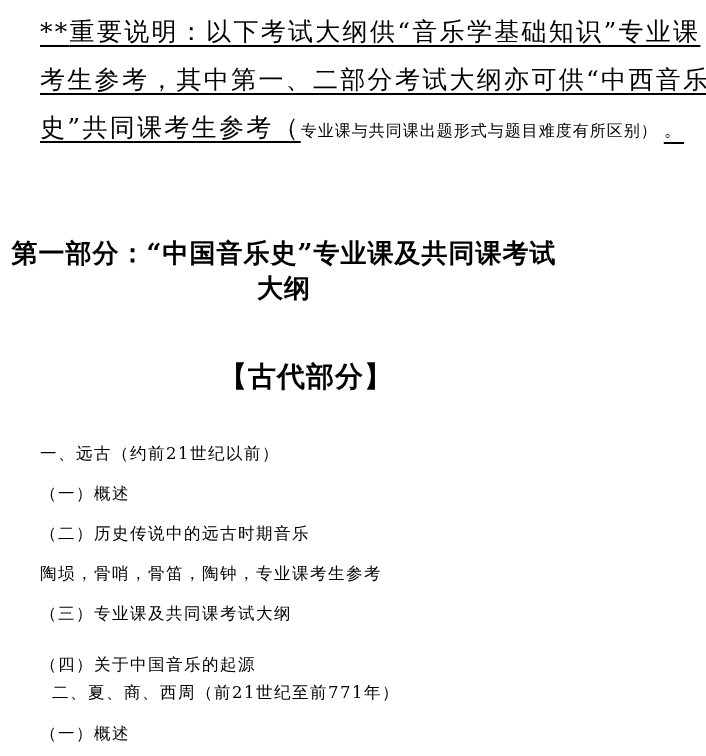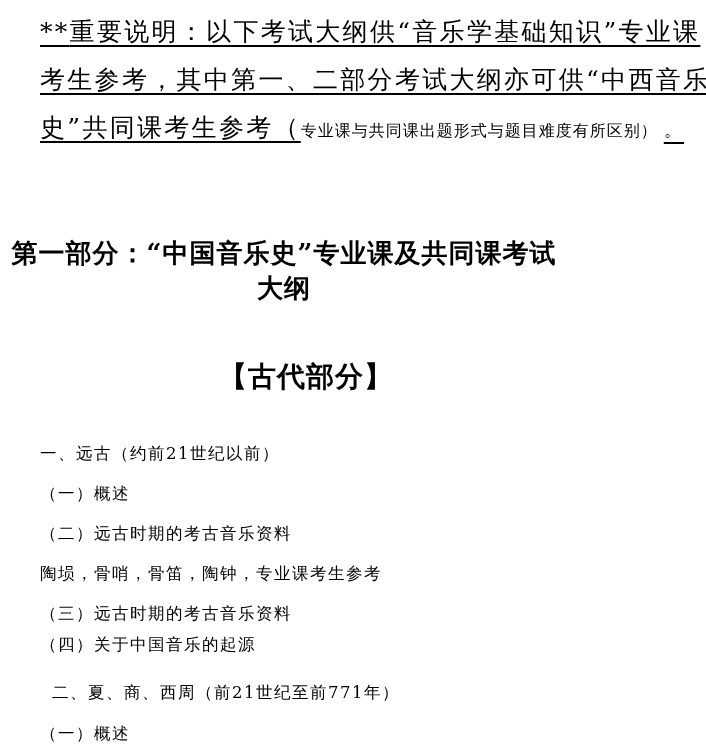--- a/index.html
+++ b/index.html
@@ -31,19 +31,19 @@
 <div class="notice">
   <span class="u">**</span><span class="u">重要说明：以下考试大纲供“音乐学基础知识”专业课考生参考，其中第一、二部分考试大纲亦可供“中西音乐史”共同课考生参考（</span><span class="small">专业课与共同课出题形式与题目难度有所区别）</span><span class="tail">。</span>
 </div>
 
 <div class="part-title">第一部分：“中国音乐史”专业课及共同课考试大纲</div>
 <div class="section-title">【古代部分】</div>
 
 <div class="outline">
   <div class="line" style="top:0px;left:0px">一、远古（约前21世纪以前）</div>
   <div class="line" style="top:40px;left:0px">（一）概述</div>
-  <div class="line" style="top:80px;left:0px">（二）远古时期的考古音乐资料</div>
+  <div class="line" style="top:80px;left:0px">（二）历史传说中的远古时期音乐</div>
   <div class="line" style="top:120px;left:0px">陶埙，骨哨，骨笛，陶钟，专业课考生参考</div>
-  <div class="line" style="top:160px;left:0px">（三）远古时期的考古音乐资料</div>
-  <div class="line" style="top:191px;left:0px">（四）关于中国音乐的起源</div>
+  <div class="line" style="top:160px;left:0px">（三）专业课及共同课考试大纲</div>
+  <div class="line" style="top:211px;left:0px">（四）关于中国音乐的起源</div>
   <div class="line" style="top:239px;left:12px">二、夏、商、西周（前21世纪至前771年）</div>
   <div class="line" style="top:280px;left:0px">（一）概述</div>
 </div>
 
 </body></html>

